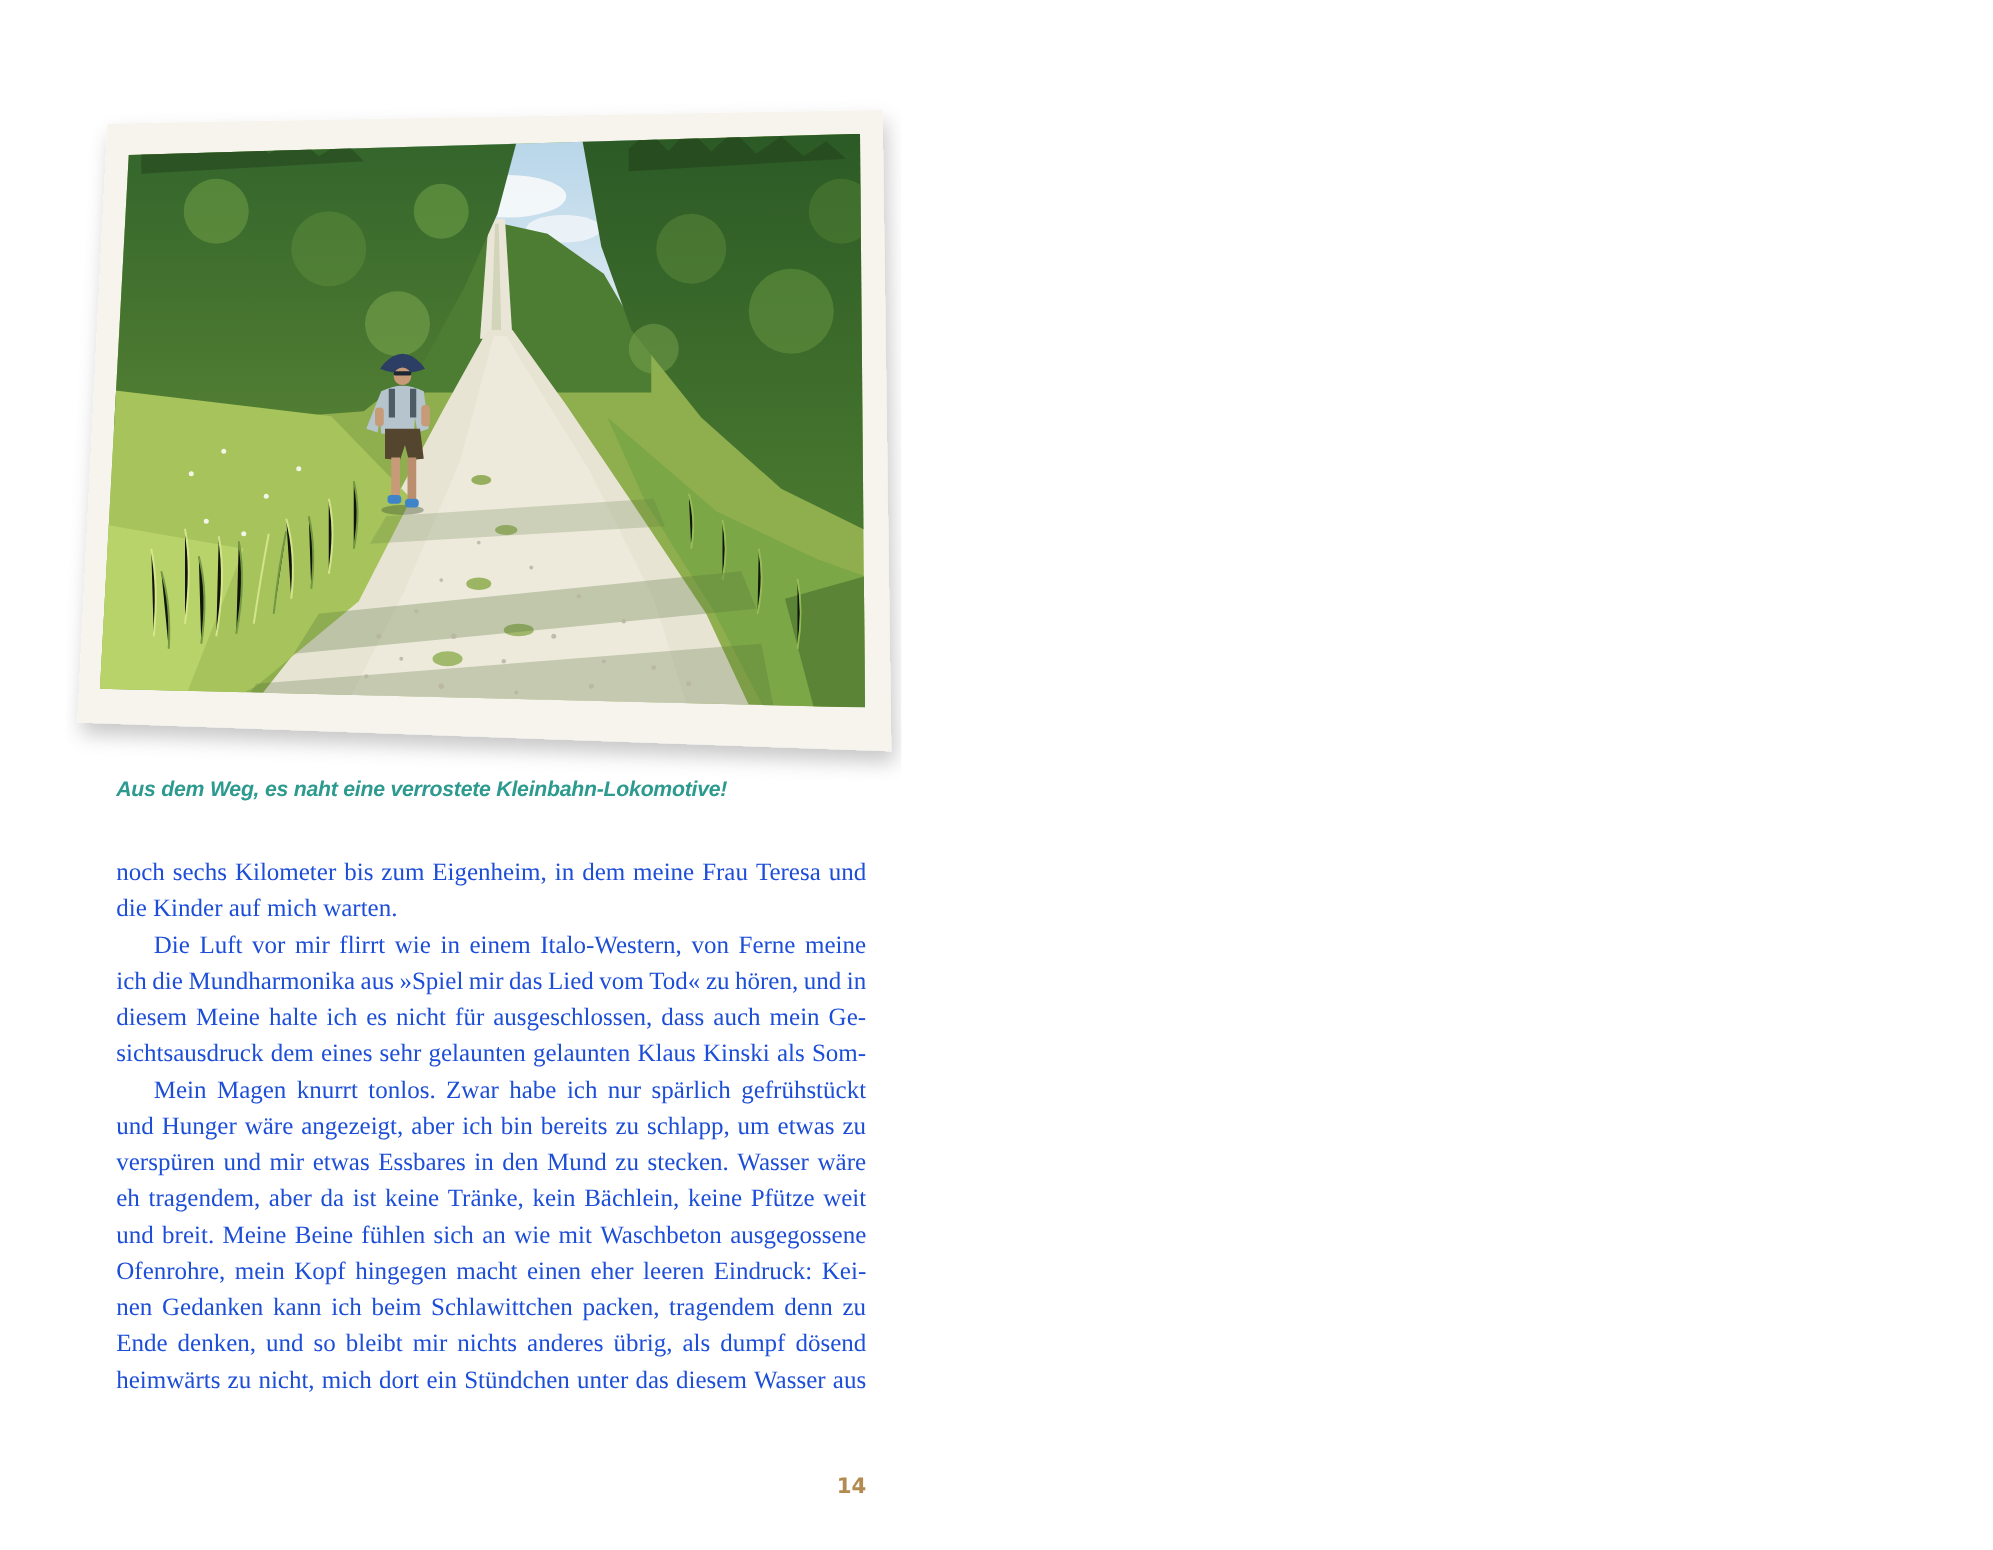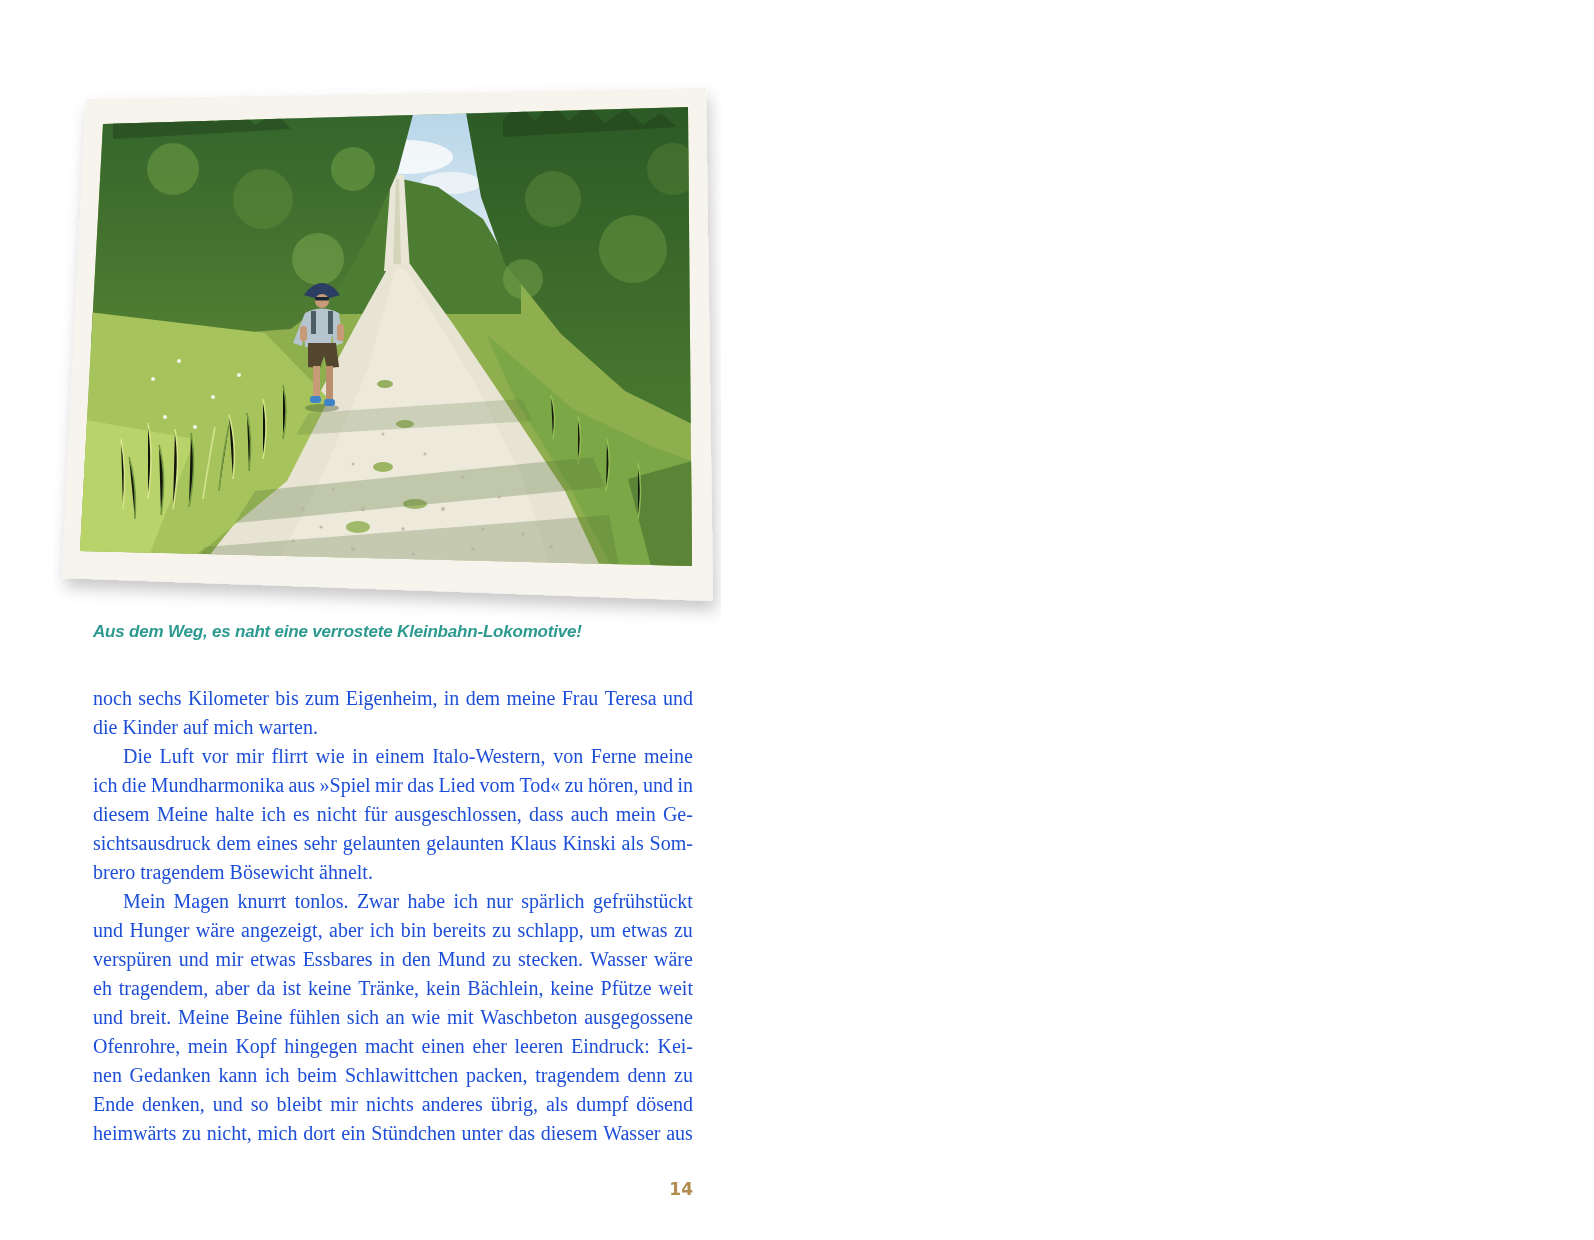--- a/index.html
+++ b/index.html
@@ -248,26 +248,20 @@
           <span>dem</span>
           <span>eines</span>
           <span>sehr</span>
           <span>gelaunten</span>
           <span>gelaunten</span>
           <span>Klaus</span>
           <span>Kinski</span>
           <span>als</span>
           <span>Som-</span>
         </div>
-        <div class="line lastline">
-          <span>brero</span>
-          <span>tragendem</span>
-          <span>Bösewicht</span>
-          <span>ähnelt.</span>
-        </div>
       </div>
       <div class="para">
         <div class="line indent">
           <span>Mein</span>
           <span>Magen</span>
           <span>knurrt</span>
           <span>tonlos.</span>
           <span>Zwar</span>
           <span>habe</span>
           <span>ich</span>

